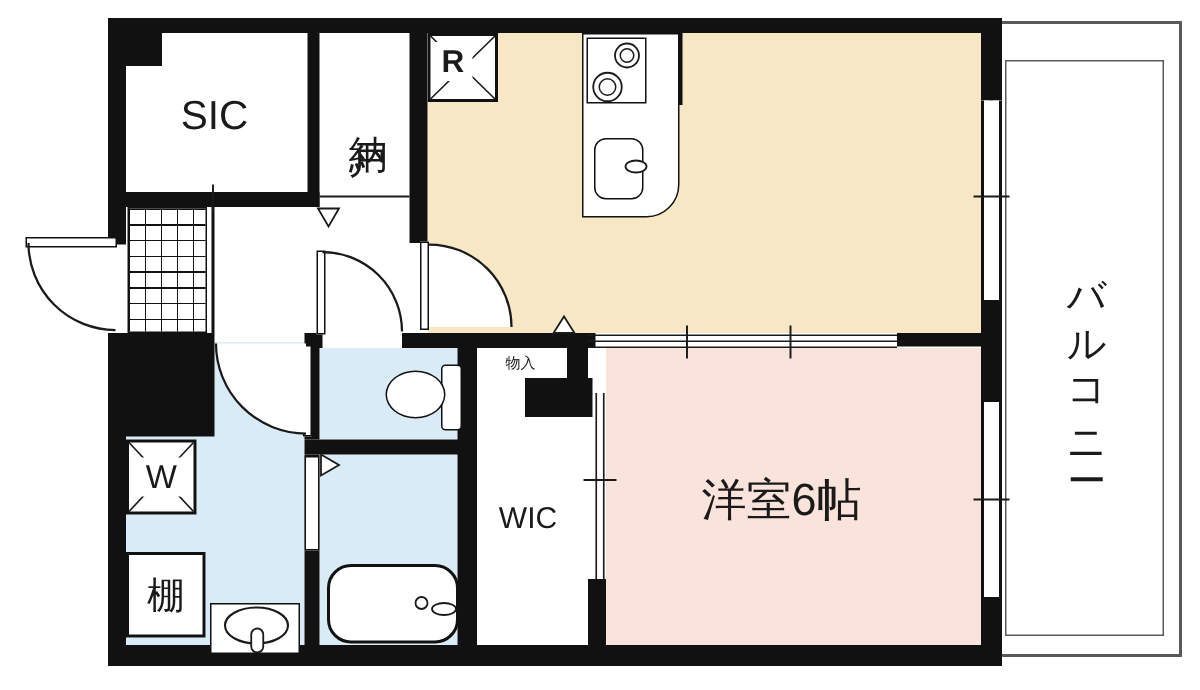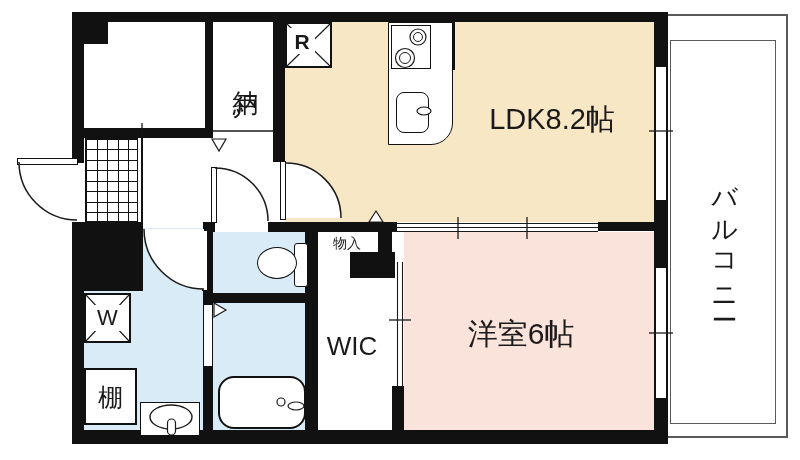--- a/index.html
+++ b/index.html
@@ -126,23 +126,23 @@
 
     <ellipse cx="424" cy="111" rx="7" ry="4" fill="#fff" stroke="#1a1a1a" stroke-width="1.2"></ellipse>
 
     <ellipse cx="171" cy="417" rx="21" ry="12" fill="#fff" stroke="#1a1a1a" stroke-width="1.4"></ellipse>
     <rect x="167.5" y="419" width="8" height="16" rx="4" fill="#fff" stroke="#1a1a1a" stroke-width="1.2"></rect>
 
     <circle cx="281" cy="402" r="4" fill="#fff" stroke="#1a1a1a" stroke-width="1.2"></circle>
     <ellipse cx="296" cy="406" rx="8" ry="4" fill="#fff" stroke="#1a1a1a" stroke-width="1.2"></ellipse>
   </svg>
 
+  <div class="lb" style="left:110px;top:62px;width:66px;height:30px;font-size:27px;">SIC</div>
   <div class="lb vert" style="left:229px;top:38px;width:34px;height:72px;font-size:26px;letter-spacing:4px;">納戸</div>
   <div class="lb" style="left:289px;top:28px;width:26px;height:26px;font-size:21px;font-weight:600;background:#fff;">R</div>
-  <div class="lb" style="left:468px;top:102px;width:168px;height:34px;font-size:29px;">LDK8.2帖</div>
   <div class="lb" style="left:440px;top:317px;width:162px;height:34px;font-size:30px;">洋室6帖</div>
-  <div class="lb" style="left:320px;top:330px;width:64px;height:32px;font-size:26px;">WIC</div>
-  <div class="lb" style="left:322px;top:233px;width:50px;height:19px;font-size:14px;">物入</div>
+  <div class="lb" style="left:320px;top:330px;width:64px;height:32px;font-size:20px;">WIC</div>
+  <div class="lb" style="left:322px;top:233px;width:50px;height:19px;font-size:10px;">物入</div>
   <div class="lb" style="left:93px;top:305px;width:29px;height:26px;font-size:22px;background:#fff;">W</div>
   <div class="lb" style="left:96px;top:383px;width:29px;height:28px;font-size:25px;">棚</div>
   <div class="lb vert" style="left:706px;top:140px;width:38px;height:200px;font-size:26px;letter-spacing:5px;">バルコニー</div>
 
 </div>
 
 </body></html>

